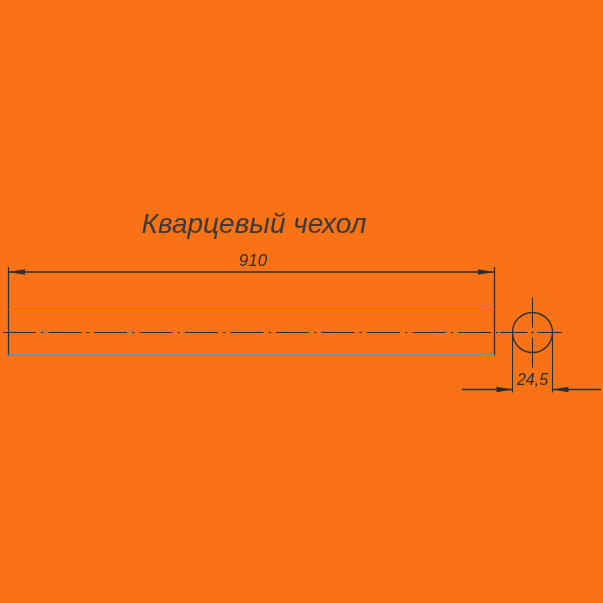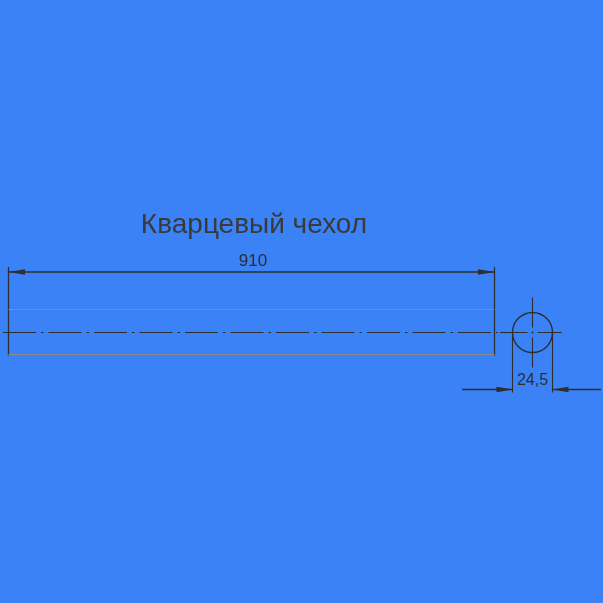--- a/index.html
+++ b/index.html
@@ -4,23 +4,24 @@
 <style>
   html, body {
     margin: 0;
     padding: 0;
     background: #ffffff;
   }
   .canvas {
     position: relative;
     width: 603px;
     height: 603px;
-    background: #3b82f6;
+    background: #f97316;
     overflow: hidden;
     font-family: "Liberation Sans", "DejaVu Sans", sans-serif;
+    font-style: italic;
   }
   svg.drawing {
     position: absolute;
     left: 0;
     top: 0;
   }
   text.title-text {
     font-family: "Liberation Sans", "DejaVu Sans", sans-serif;
     font-size: 28px;
     fill: #3a3a3a;

